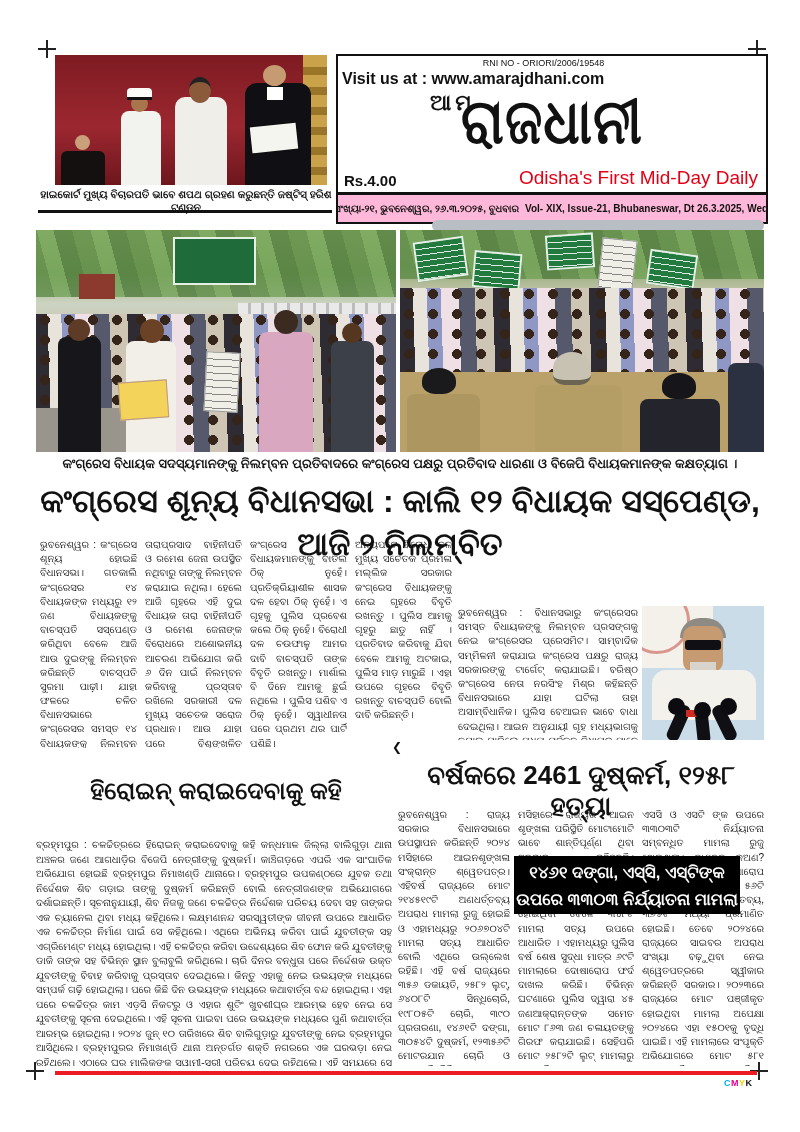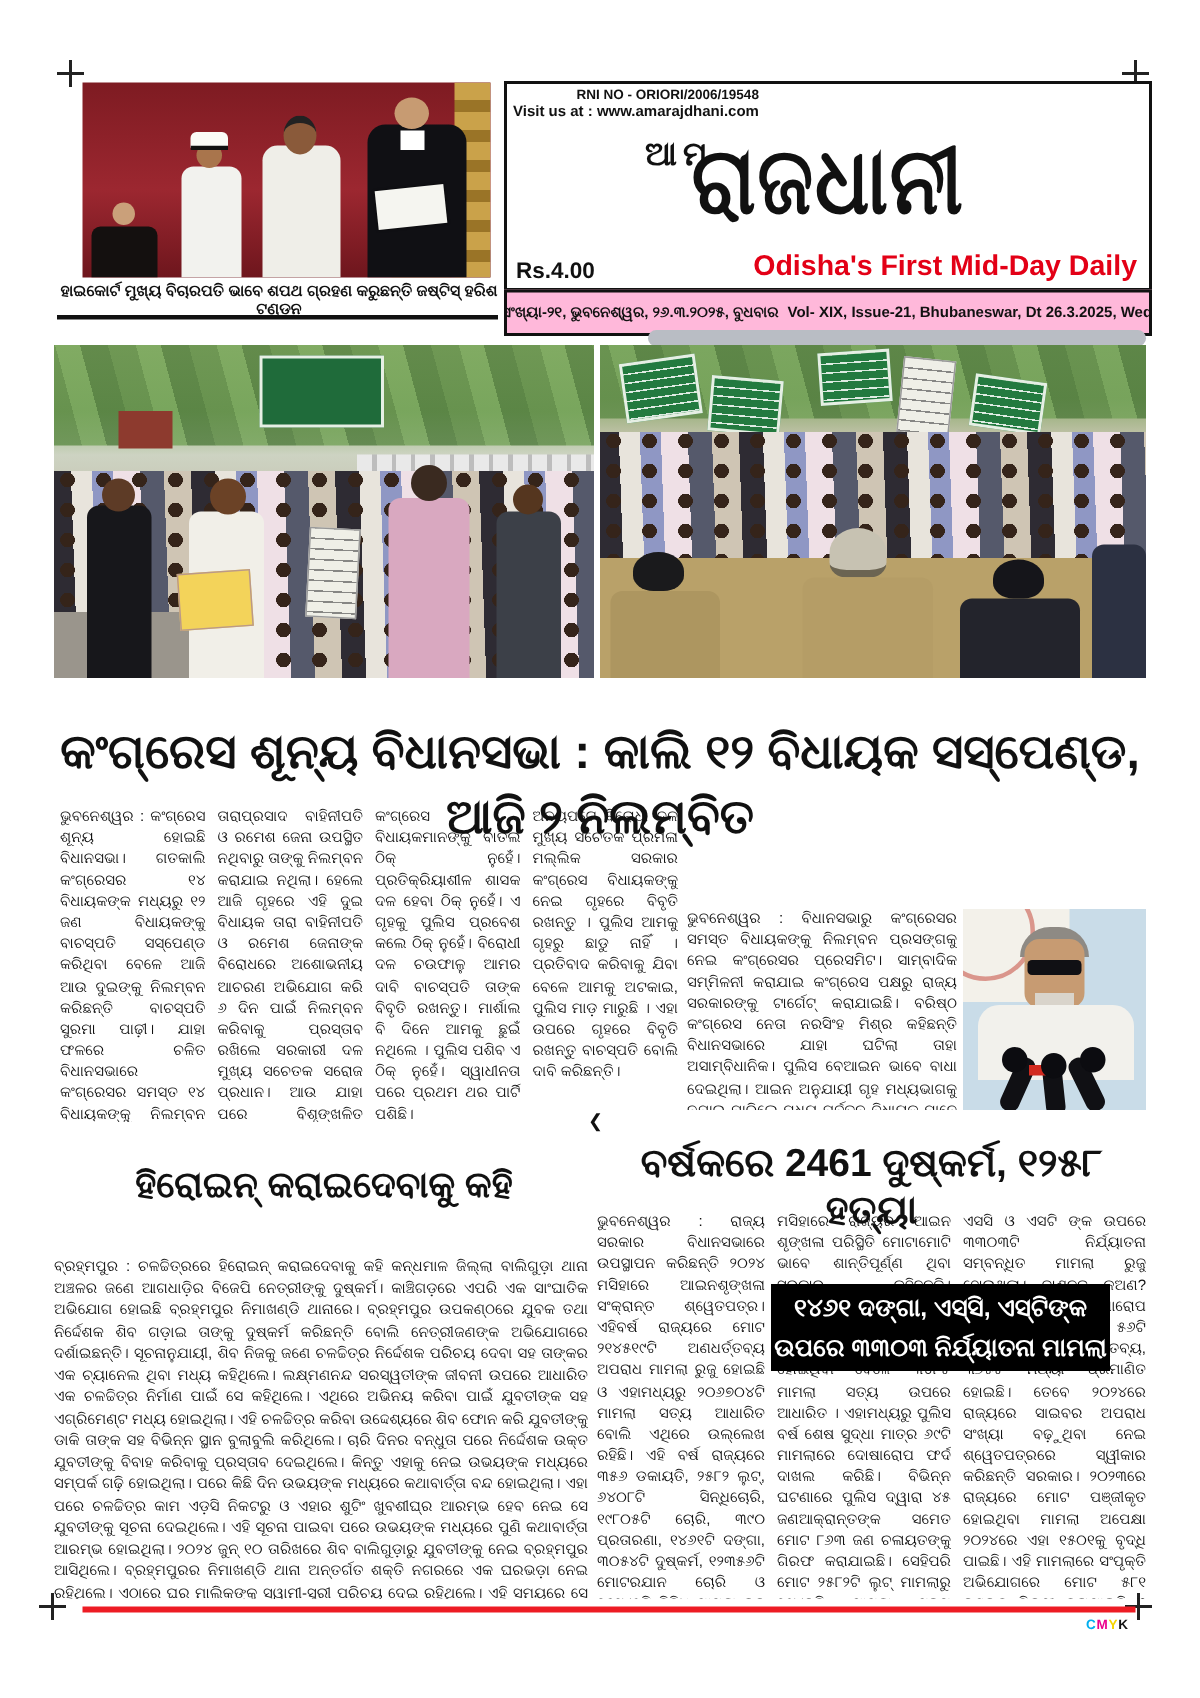--- a/index.html
+++ b/index.html
@@ -14,28 +14,28 @@
   
   .hphoto{left:55px;top:55px;width:272px;height:130px;overflow:hidden;
           background:linear-gradient(180deg,#7e1b22 0%,#9c2730 55%,#6e161d 100%);}
   .hcaption{left:40px;top:188px;width:292px;text-align:center;font-size:10.5px;font-weight:bold;}
   .hrule{left:38px;top:210px;width:294px;height:3px;background:#111;}
   
   .masthead{left:336px;top:54px;width:428px;height:136px;border:2px solid #111;background:#fff;}
   .mh-top{position:absolute;left:4px;right:4px;top:2px;display:flex;justify-content:space-between;}
   .tagline{color:#e30016;font-weight:bold;font-size:10.5px;line-height:1.2;padding-top:8px;}
   .mh-right{text-align:right;line-height:1.25;}
-  .rni{font-size:9px;font-weight:bold;}
-  .visit{font-size:10px;font-weight:bold;}
+  .rni{font-size:9px;font-weight:normal;}
+  .visit{font-size:16px;font-weight:bold;}
   .logo-top{position:absolute;left:92px;top:34px;font-size:22px;font-weight:900;letter-spacing:4px;}
   .logo-main{position:absolute;left:8px;right:8px;top:38px;text-align:center;font-size:54px;
              font-weight:900;letter-spacing:1px;line-height:1.0;transform:scaleY(1.15);}
   .mh-bottom{position:absolute;left:6px;right:8px;bottom:3px;display:flex;justify-content:space-between;align-items:flex-end;}
   .price{font-size:15px;font-weight:bold;}
-  .slogan{color:#e30016;font-weight:bold;font-size:19px;}
+  .slogan{color:#e30016;font-weight:normal;font-size:19px;}
   
   .dateline{left:336px;top:193px;width:428px;height:27px;background:#ffb8da;border:2px solid #111;
             display:flex;align-items:center;justify-content:center;font-size:10px;font-weight:bold;
             white-space:nowrap;overflow:hidden;gap:6px;}
   .greybar{left:432px;top:220px;width:332px;height:11px;background:#b9bdc4;border-radius:6px;}
   
   .lead{left:36px;top:230px;width:728px;height:222px;}
   .panel{position:absolute;top:0;height:100%;overflow:hidden;}
   .panelL{left:0;width:360px;background:linear-gradient(180deg,#b9cf8e 0%,#8fb470 20%,#cdd3c2 33%,#c4bfae 52%,#958b7c 78%,#7d7466 100%);}
   .panelR{left:364px;width:364px;background:linear-gradient(180deg,#9db87c 0%,#87a869 16%,#cfc9b8 30%,#bcb4a2 55%,#8a7a5d 100%);}
@@ -165,20 +165,21 @@
       <div class="abs" style="left:0;bottom:0;width:100%;height:36%;background:#b9a169;"></div>
       <div class="head" style="left:6%;bottom:26%;width:34px;height:26px;background:#1a1a1c;border-radius:50% 50% 40% 40%;"></div>
       <div class="fig" style="left:2%;bottom:0;width:20%;height:26%;background:#ad9660;"></div>
       <div class="head" style="left:42%;bottom:30%;width:38px;height:28px;background:#c7c2b2;border-bottom:5px solid #6b6452;border-radius:50% 50% 30% 30%;"></div>
       <div class="fig" style="left:37%;bottom:0;width:24%;height:30%;background:#b59d66;"></div>
       <div class="head" style="left:72%;bottom:24%;width:34px;height:26px;background:#15151a;border-radius:50% 50% 40% 40%;"></div>
       <div class="fig" style="left:66%;bottom:0;width:22%;height:24%;background:#23242c;"></div>
       <div class="fig" style="left:90%;bottom:0;width:10%;height:40%;background:#2c3142;"></div>
     </div>
   </div>
+  <div class="abs lead-caption">କଂଗ୍ରେସ ବିଧାୟକ ସଦସ୍ୟମାନଙ୍କୁ ନିଲମ୍ବନ ପ୍ରତିବାଦରେ କଂଗ୍ରେସ ପକ୍ଷରୁ ପ୍ରତିବାଦ ଧାରଣା ଓ  ବିଜେପି ବିଧାୟକମାନଙ୍କ କକ୍ଷତ୍ୟାଗ ।</div>
 
   <div class="abs main-headline">କଂଗ୍ରେସ ଶୂନ୍ୟ ବିଧାନସଭା : କାଲି ୧୨ ବିଧାୟକ ସସ୍‌ପେଣ୍ଡ, ଆଜି ୨ ନିଲମ୍ବିତ</div>
 
   <div class="abs cols main-cols">
     <div class="col">ଭୁବନେଶ୍ୱର : କଂଗ୍ରେସ ଶୂନ୍ୟ ହୋଇଛି ବିଧାନସଭା। ଗତକାଲି କଂଗ୍ରେସର ୧୪ ବିଧାୟକଙ୍କ ମଧ୍ୟରୁ ୧୨ ଜଣ ବିଧାୟକଙ୍କୁ ବାଚସ୍ପତି ସସ୍‌ପେଣ୍ଡ କରିଥିବା ବେଳେ ଆଜି ଆଉ ଦୁଇଙ୍କୁ ନିଲମ୍ବନ କରିଛନ୍ତି ବାଚସ୍ପତି ସୁରମା ପାଢ଼ୀ। ଯାହା ଫଳରେ ଚଳିତ ବିଧାନସଭାରେ କଂଗ୍ରେସର ସମସ୍ତ ୧୪ ବିଧାୟକଙ୍କୁ ନିଲମ୍ବନ କରାଯାଇଛି। ଗତକାଲି କଂଗ୍ରେସ ବିଧାୟକ ଗୃହ ଚଳାଇ ଦେଉନଥିବା ଅଭିଯୋଗ କରିବା ସହ ବିଧାୟକଙ୍କ ନିଲମ୍ବନ ପାଇଁ ପ୍ରସ୍ତାବ ଆଣିଥିଲେ ସରକାରୀ ଦଳ ମୁଖ୍ୟ ସଚେତକ। ସରକାରୀ ଦଳ ମୁଖ୍ୟ ସଚେତକଙ୍କ ପ୍ରସ୍ତାବ ଆଧାରରେ ବାଚସ୍ପତି ସୁରମା ପାଢ଼ୀ ୬ ଦିନ ପାଇଁ କଂଗ୍ରେସର ୧୨ ବିଧାୟକଙ୍କୁ ନିଲମ୍ବିତ କରିଥିଲେ। କିନ୍ତୁ ସେହି ସମୟରେ ଗୃହରେ</div>
     <div class="col">ତାରାପ୍ରସାଦ ବାହିନୀପତି ଓ ରମେଶ ଜେନା ଉପସ୍ଥିତ ନଥିବାରୁ ତାଙ୍କୁ ନିଲମ୍ବନ କରାଯାଇ ନଥିଲା। ହେଲେ ଆଜି ଗୃହରେ ଏହି ଦୁଇ ବିଧାୟକ ତାରା ବାହିନୀପତି ଓ ରମେଶ ଜେନାଙ୍କ ବିରୋଧରେ ଅଶୋଭନୀୟ ଆଚରଣ ଅଭିଯୋଗ କରି ୬ ଦିନ ପାଇଁ ନିଲମ୍ବନ କରିବାକୁ ପ୍ରସ୍ତାବ ରଖିଲେ ସରକାରୀ ଦଳ ମୁଖ୍ୟ ସଚେତକ ସରୋଜ ପ୍ରଧାନ। ଆଉ ଯାହା ପରେ ବିଶୃଙ୍ଖଳିତ ଆଚରଣ ପାଇଁ ଉଭୟ ବିଧାୟକଙ୍କୁ ସସ୍‌ପେଣ୍ଡ କରିଛନ୍ତି ବାଚସ୍ପତି ସୁରମା ପାଢ଼ୀ। ସେପଟେ ଶୂନ୍ୟକାଳରେ ପଏଣ୍ଟ ଅଫ ଅର୍ଡର ଆଣିଥିବା ବିରୋଧୀ ଦଳ ଉପନେତା ପ୍ରସନ୍ନ ଆଚାର୍ଯ୍ୟ କଂଗ୍ରେସ ବିଧାୟକଙ୍କୁ ନିଲମ୍ବନ ଘଟଣାରେ କ୍ଷୋଭ ପ୍ରକାଶ କରିଛନ୍ତି । ବଳ ପୂର୍ବକ ଭାବେ</div>
     <div class="col">କଂଗ୍ରେସ ବିଧାୟକମାନଙ୍କୁ ବାତିଲ ଠିକ୍ ନୁହେଁ। ପ୍ରତିକ୍ରିୟାଶୀଳ ଶାସକ ଦଳ ହେବା ଠିକ୍ ନୁହେଁ। ଏ ଗୃହକୁ ପୁଲିସ ପ୍ରବେଶ କଲେ ଠିକ୍ ନୁହେଁ। ବିରୋଧୀ ଦଳ ଚଉଫାଳୁ ଆମର ଦାବି ବାଚସ୍ପତି ତାଙ୍କ ବିବୃତି ରଖନ୍ତୁ। ମାର୍ଶାଲ ବି ଦିନେ ଆମକୁ ଛୁଇଁ ନଥିଲେ । ପୁଲିସ ପଶିବ ଏ ଠିକ୍ ନୁହେଁ। ସ୍ୱାଧୀନତା ପରେ ପ୍ରଥମ ଥର ପାର୍ଟି ପଶିଛି।</div>
     <div class="col">ଅନ୍ୟପଟେ ବିରୋଧୀ ଦଳ ମୁଖ୍ୟ ସଚେତକ ପ୍ରମିଳା ମଲ୍ଲିକ ସରକାର କଂଗ୍ରେସ ବିଧାୟକଙ୍କୁ ନେଇ ଗୃହରେ ବିବୃତି ରଖନ୍ତୁ । ପୁଲିସ ଆମକୁ ଗୃହରୁ ଛାଡୁ ନାହିଁ । ପ୍ରତିବାଦ କରିବାକୁ ଯିବା ବେଳେ ଆମକୁ ଅଟକାଇ, ପୁଲିସ ମାଡ଼ ମାରୁଛି । ଏହା ଉପରେ ଗୃହରେ ବିବୃତି ରଖନ୍ତୁ ବାଚସ୍ପତି ବୋଲି ଦାବି କରିଛନ୍ତି।</div>
   </div>
   <div class="abs cont-arrow">❮</div>

